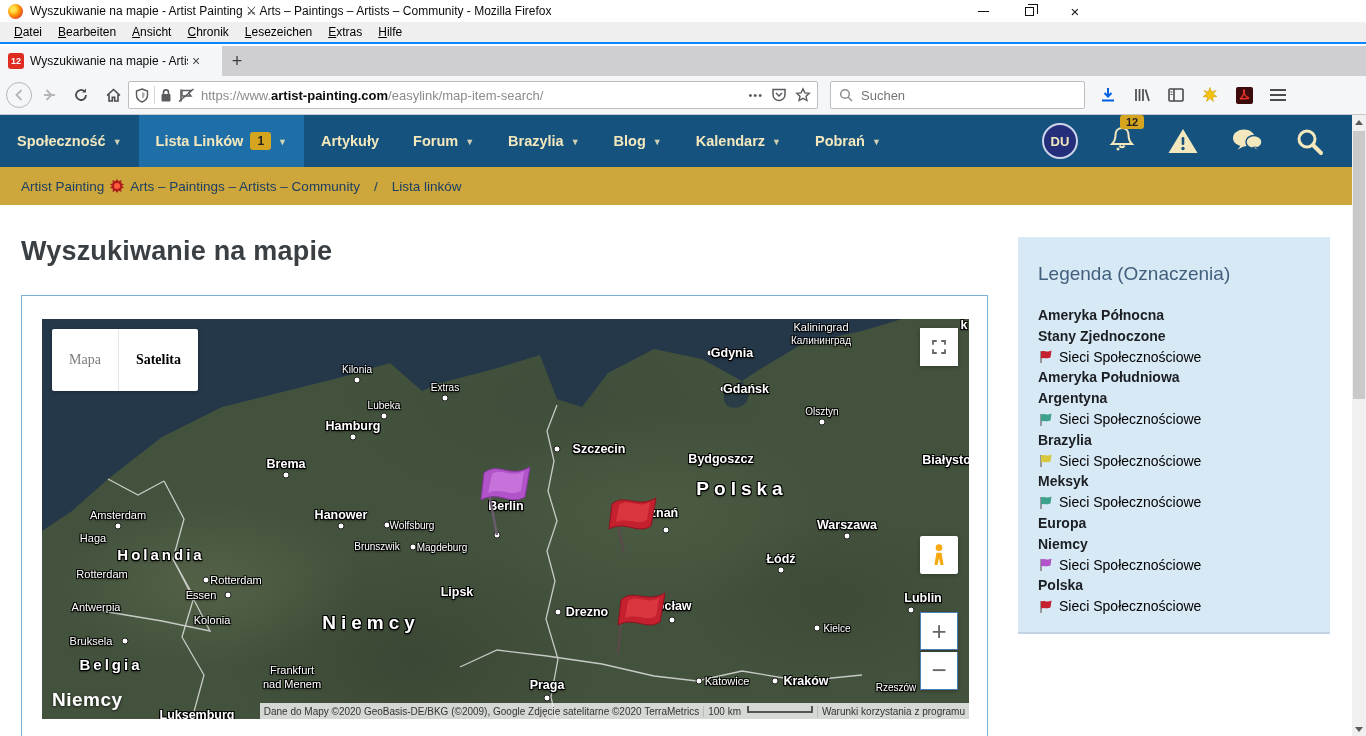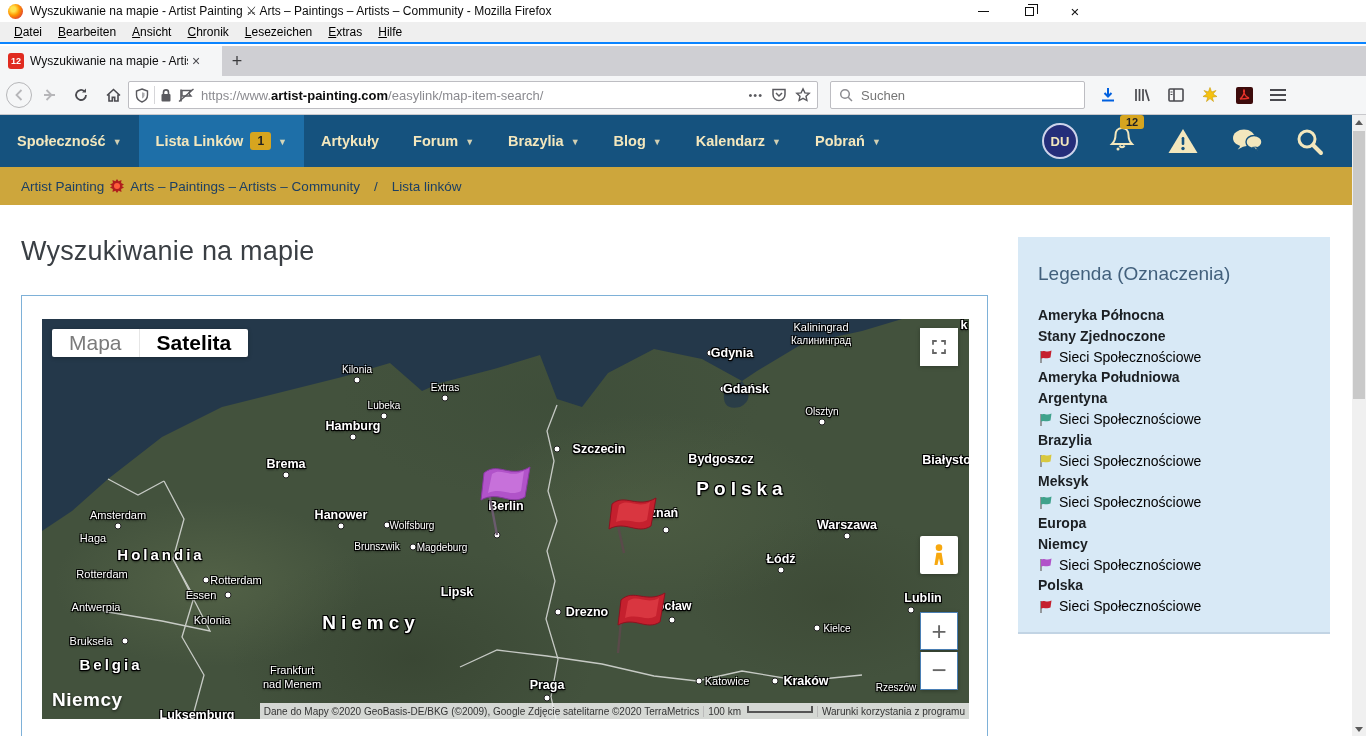--- a/index.html
+++ b/index.html
@@ -52,40 +52,40 @@
   .nav-badge { background:#d6a51f; color:#222; font-size:12px; font-weight:bold; padding:2px 7px; border-radius:3px; }
   .site-icons { position:absolute; right:28px; top:0; height:52px; display:flex; align-items:center; gap:30px; }
   .avatar { width:36px; height:36px; border-radius:50%; background:#252e7a; border:2px solid #cdd3ea; color:#f3e7bd; font-size:13px; font-weight:bold; display:flex; align-items:center; justify-content:center; }
   .belwrap { position:relative; }
   .bell-badge { position:absolute; top:-9px; left:12px; background:#d6a51f; color:#222; font-size:11px; font-weight:bold; padding:1px 6px; border-radius:3px; }
 
   .goldbar { position:absolute; left:0; top:167px; width:1352px; height:38px; background:#cda63c; display:flex; align-items:center; padding-left:21px; font-size:13.5px; color:#1c3f63; }
   .goldbar a { color:#1c3f63; text-decoration:none; }
   .crumb-sep { margin:0 14px; }
 
-  .page-title { position:absolute; left:21px; top:236px; font-size:27px; font-weight:400; color:#3a3f44; letter-spacing:.2px; }
+  .page-title { position:absolute; left:21px; top:236px; font-size:27px; font-weight:700; color:#3a3f44; letter-spacing:.2px; }
 
   
   .map-frame { position:absolute; left:21px; top:295px; width:967px; height:460px; border:1px solid #7eb1d8; background:#fff; }
   .map { position:absolute; left:20px; top:23px; width:927px; height:400px; overflow:hidden; background-color:#43523d;
     background-image:
       radial-gradient(220px 120px at 18% 66%, rgba(95,110,78,.55), rgba(0,0,0,0) 70%),
       radial-gradient(260px 140px at 66% 48%, rgba(84,100,70,.5), rgba(0,0,0,0) 70%),
       radial-gradient(200px 120px at 85% 70%, rgba(58,70,50,.6), rgba(0,0,0,0) 70%),
       radial-gradient(260px 160px at 40% 85%, rgba(52,64,46,.6), rgba(0,0,0,0) 70%),
       radial-gradient(300px 150px at 55% 20%, rgba(60,76,56,.6), rgba(0,0,0,0) 70%); }
   .map svg.geo { position:absolute; left:0; top:0; }
   .ml { position:absolute; transform:translate(-50%,-50%); color:#fff; white-space:nowrap; z-index:3;
     text-shadow:-1px -1px 0 #000, 1px -1px 0 #000, -1px 1px 0 #000, 1px 1px 0 #000, 0 2px 2px rgba(0,0,0,.6); }
   .ml.s { font-size:10px; } .ml.m { font-size:11px; } .ml.b { font-size:12.5px; font-weight:bold; }
   .ml.c { font-size:15px; font-weight:bold; letter-spacing:3px; } .ml.cl { font-size:19px; font-weight:bold; letter-spacing:5px; }
   .dot { position:absolute; width:7px; height:7px; border-radius:50%; background:#fff; border:1.5px solid #222; transform:translate(-50%,-50%); z-index:2; }
   .flag { position:absolute; z-index:4; }
   .maptype { position:absolute; left:10px; top:10px; background:#fff; border-radius:2px; box-shadow:0 1px 4px rgba(0,0,0,.3); display:flex; z-index:5; }
-  .maptype div { padding:2px 17px; font-size:21px; }
+  .maptype div { padding:23px 17px; font-size:14px;font-family:Liberation Serif, serif; }
   .mt-map { color:#7b7b7b; border-right:1px solid #e6e6e6; }
   .mt-sat { color:#000; font-weight:bold; }
   .sq-btn { position:absolute; width:38px; height:38px; background:#fff; display:flex; align-items:center; justify-content:center; z-index:5; box-shadow:0 1px 4px rgba(0,0,0,.3); }
   .fullscreen { right:11px; top:9px; }
   .pegman { right:11px; top:217px; border-radius:2px; }
   .zoomin { right:11px; top:293px; border:1px solid #4a7fb5; font-size:26px; color:#666; }
   .zoomout { right:11px; top:333px; border:1px solid #4a7fb5; border-top:none; font-size:26px; color:#666; }
   .glogo { position:absolute; left:10px; bottom:8px; color:#fff; font-size:19px; font-weight:bold; letter-spacing:.5px; z-index:5; text-shadow:0 1px 3px rgba(0,0,0,.7); }
   .attrib { position:absolute; right:0; bottom:0; height:16px; display:flex; align-items:center; background:rgba(245,245,245,.82); font-size:10px; color:#333; z-index:5; }
   .attrib > div { padding:0 4px; border-left:1px solid #bbb; display:flex; align-items:center; gap:6px; }

